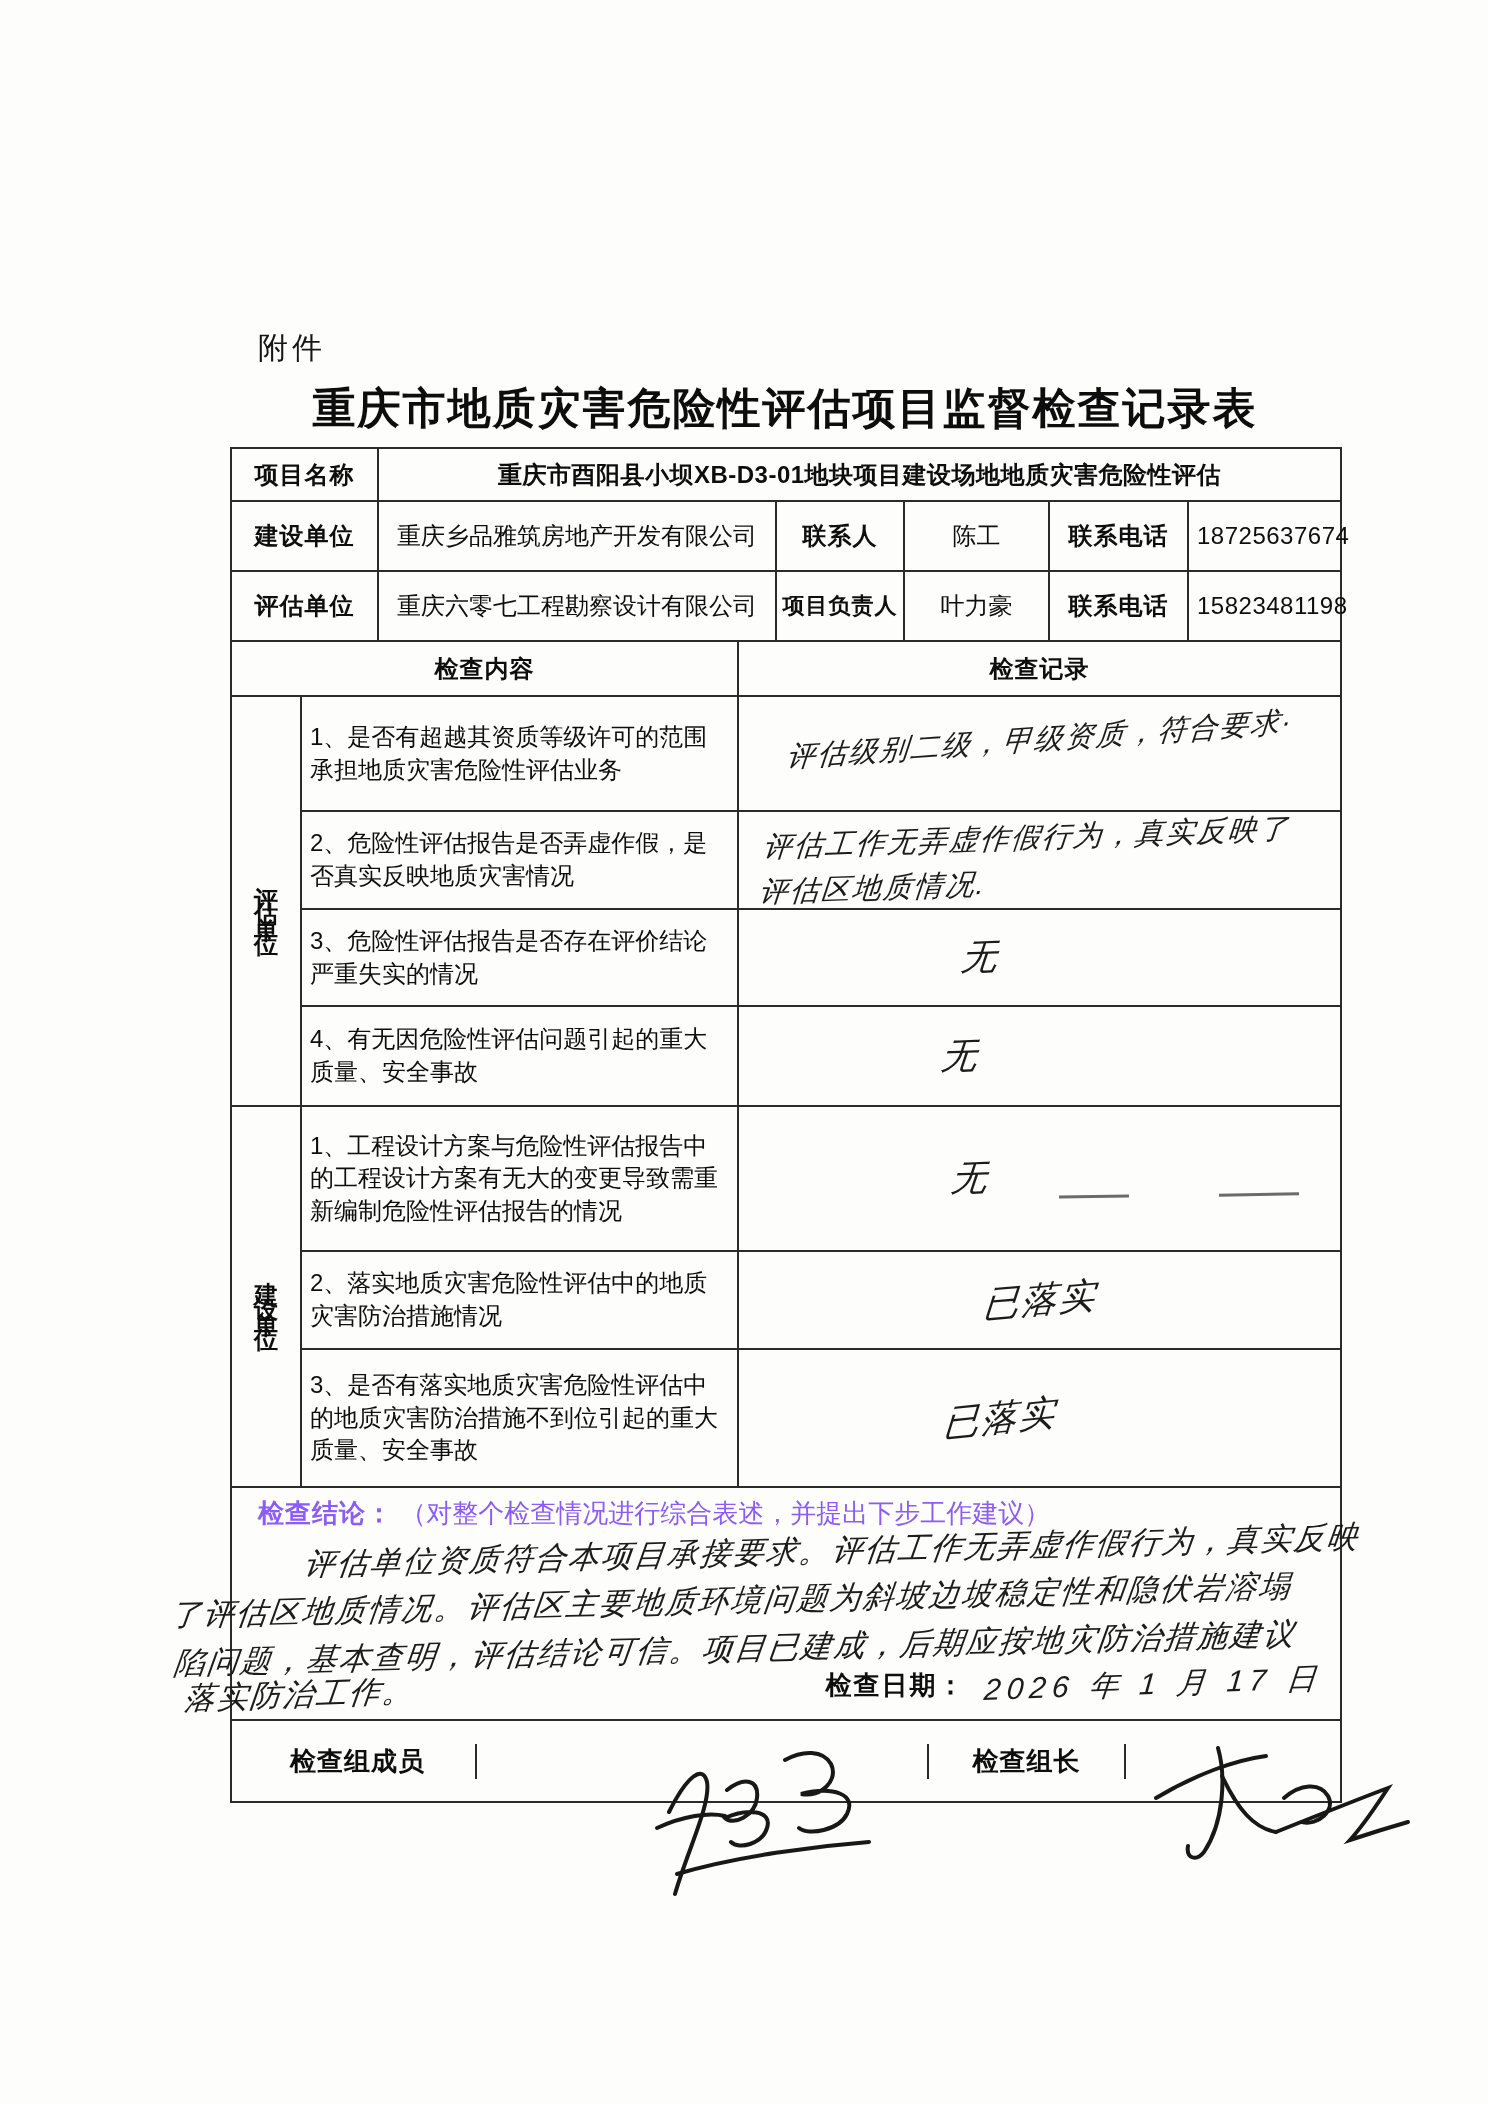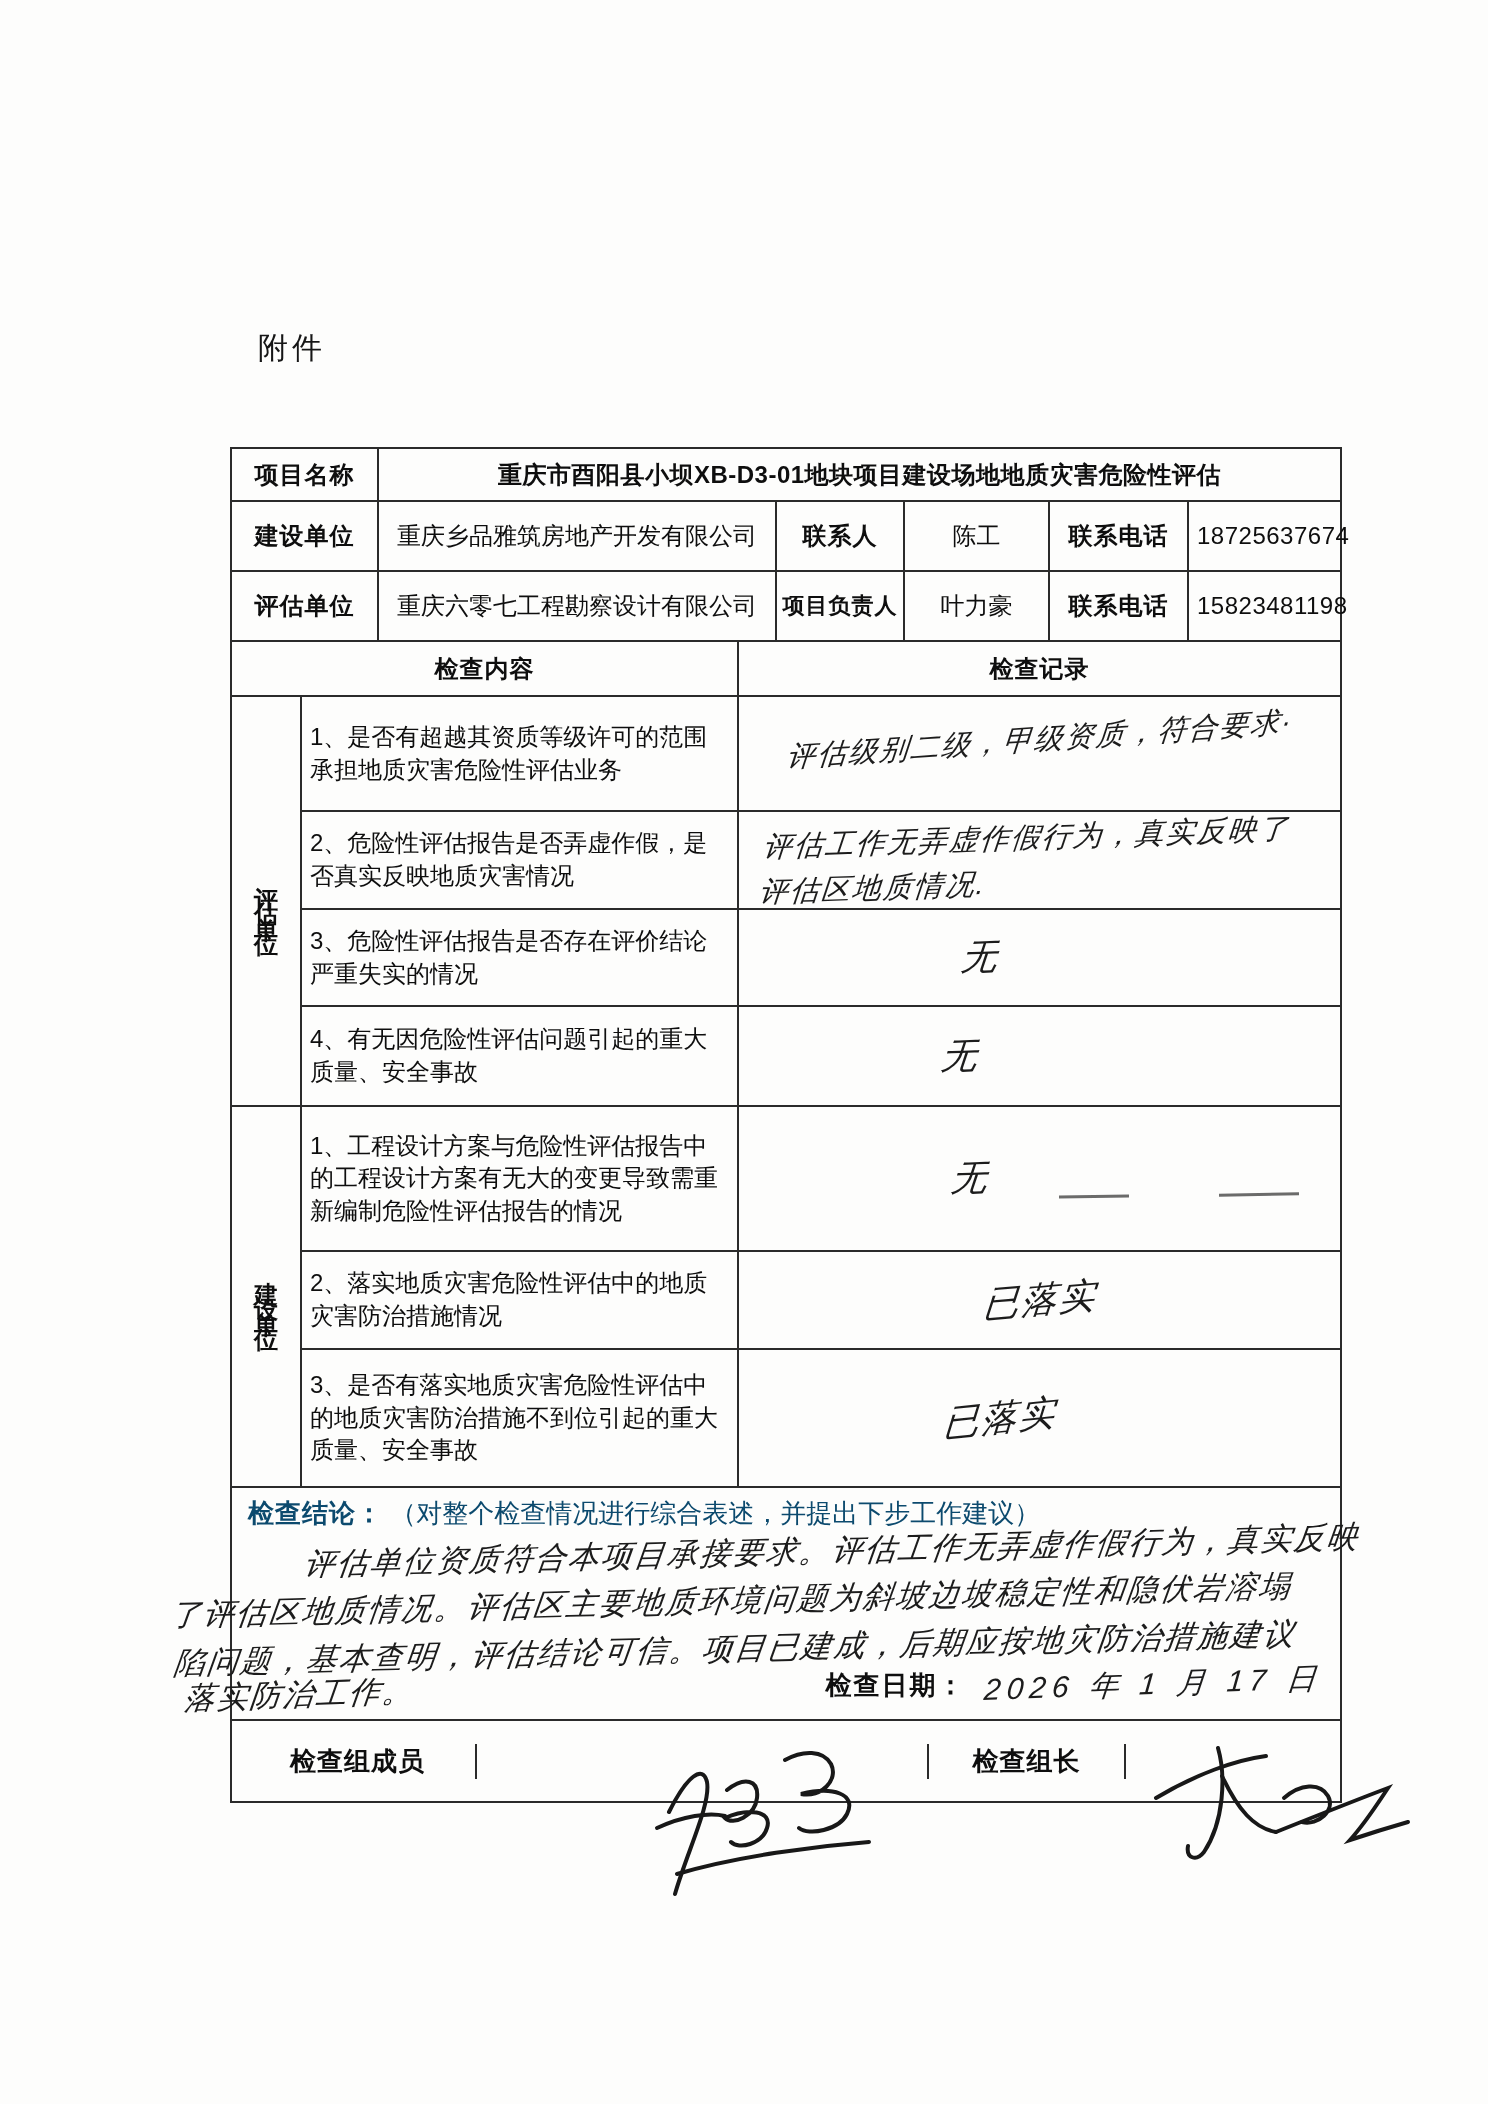--- a/index.html
+++ b/index.html
@@ -57,22 +57,22 @@
   td.rec{position:relative;text-align:center;}
   .rec-text{font-size:29px;}
   .rec-wrap{white-space:normal;line-height:1.55;text-align:left;transform:rotate(-2deg) skewX(-7deg);}
   .rec-big{font-size:36px;}
   .pen-dash{
     position:absolute;height:0;border-top:3px solid #3a3a3a;
     opacity:0.75;transform:rotate(-1deg);
   }
   td.conclusion-cell{position:relative;padding:0;}
   .concl-head{
-    position:absolute;left:16px;top:8px;
-    font-size:26px;color:#0c4a6e;white-space:nowrap;
+    position:absolute;left:26px;top:8px;
+    font-size:26px;color:#8b5cf6;white-space:nowrap;
   }
   .concl-head .lbl{font-weight:700;letter-spacing:1px;}
   .concl-lines{position:absolute;left:0;top:0;width:100%;height:100%;}
   .concl-line{
     position:absolute;font-size:31px;white-space:nowrap;
   }
   .date-row{
     position:absolute;right:18px;bottom:14px;
     font-size:26px;white-space:nowrap;
   }
@@ -92,20 +92,21 @@
     font-size:23px;letter-spacing:3px;color:#141414;font-weight:600;
   }
 </style>
 </head>
 <body>
 
 <div class="page">
 
   <div class="attachment">附件</div>
 
+  <div class="doc-title">重庆市地质灾害危险性评估项目监督检查记录表</div>
 
   <table class="form">
     <colgroup>
       <col style="width:70px">
         <col style="width:77px">
         <col style="width:360px">
         <col style="width:38px">
       <col style="width:128px">
         <col style="width:145px">
         <col style="width:139px">

